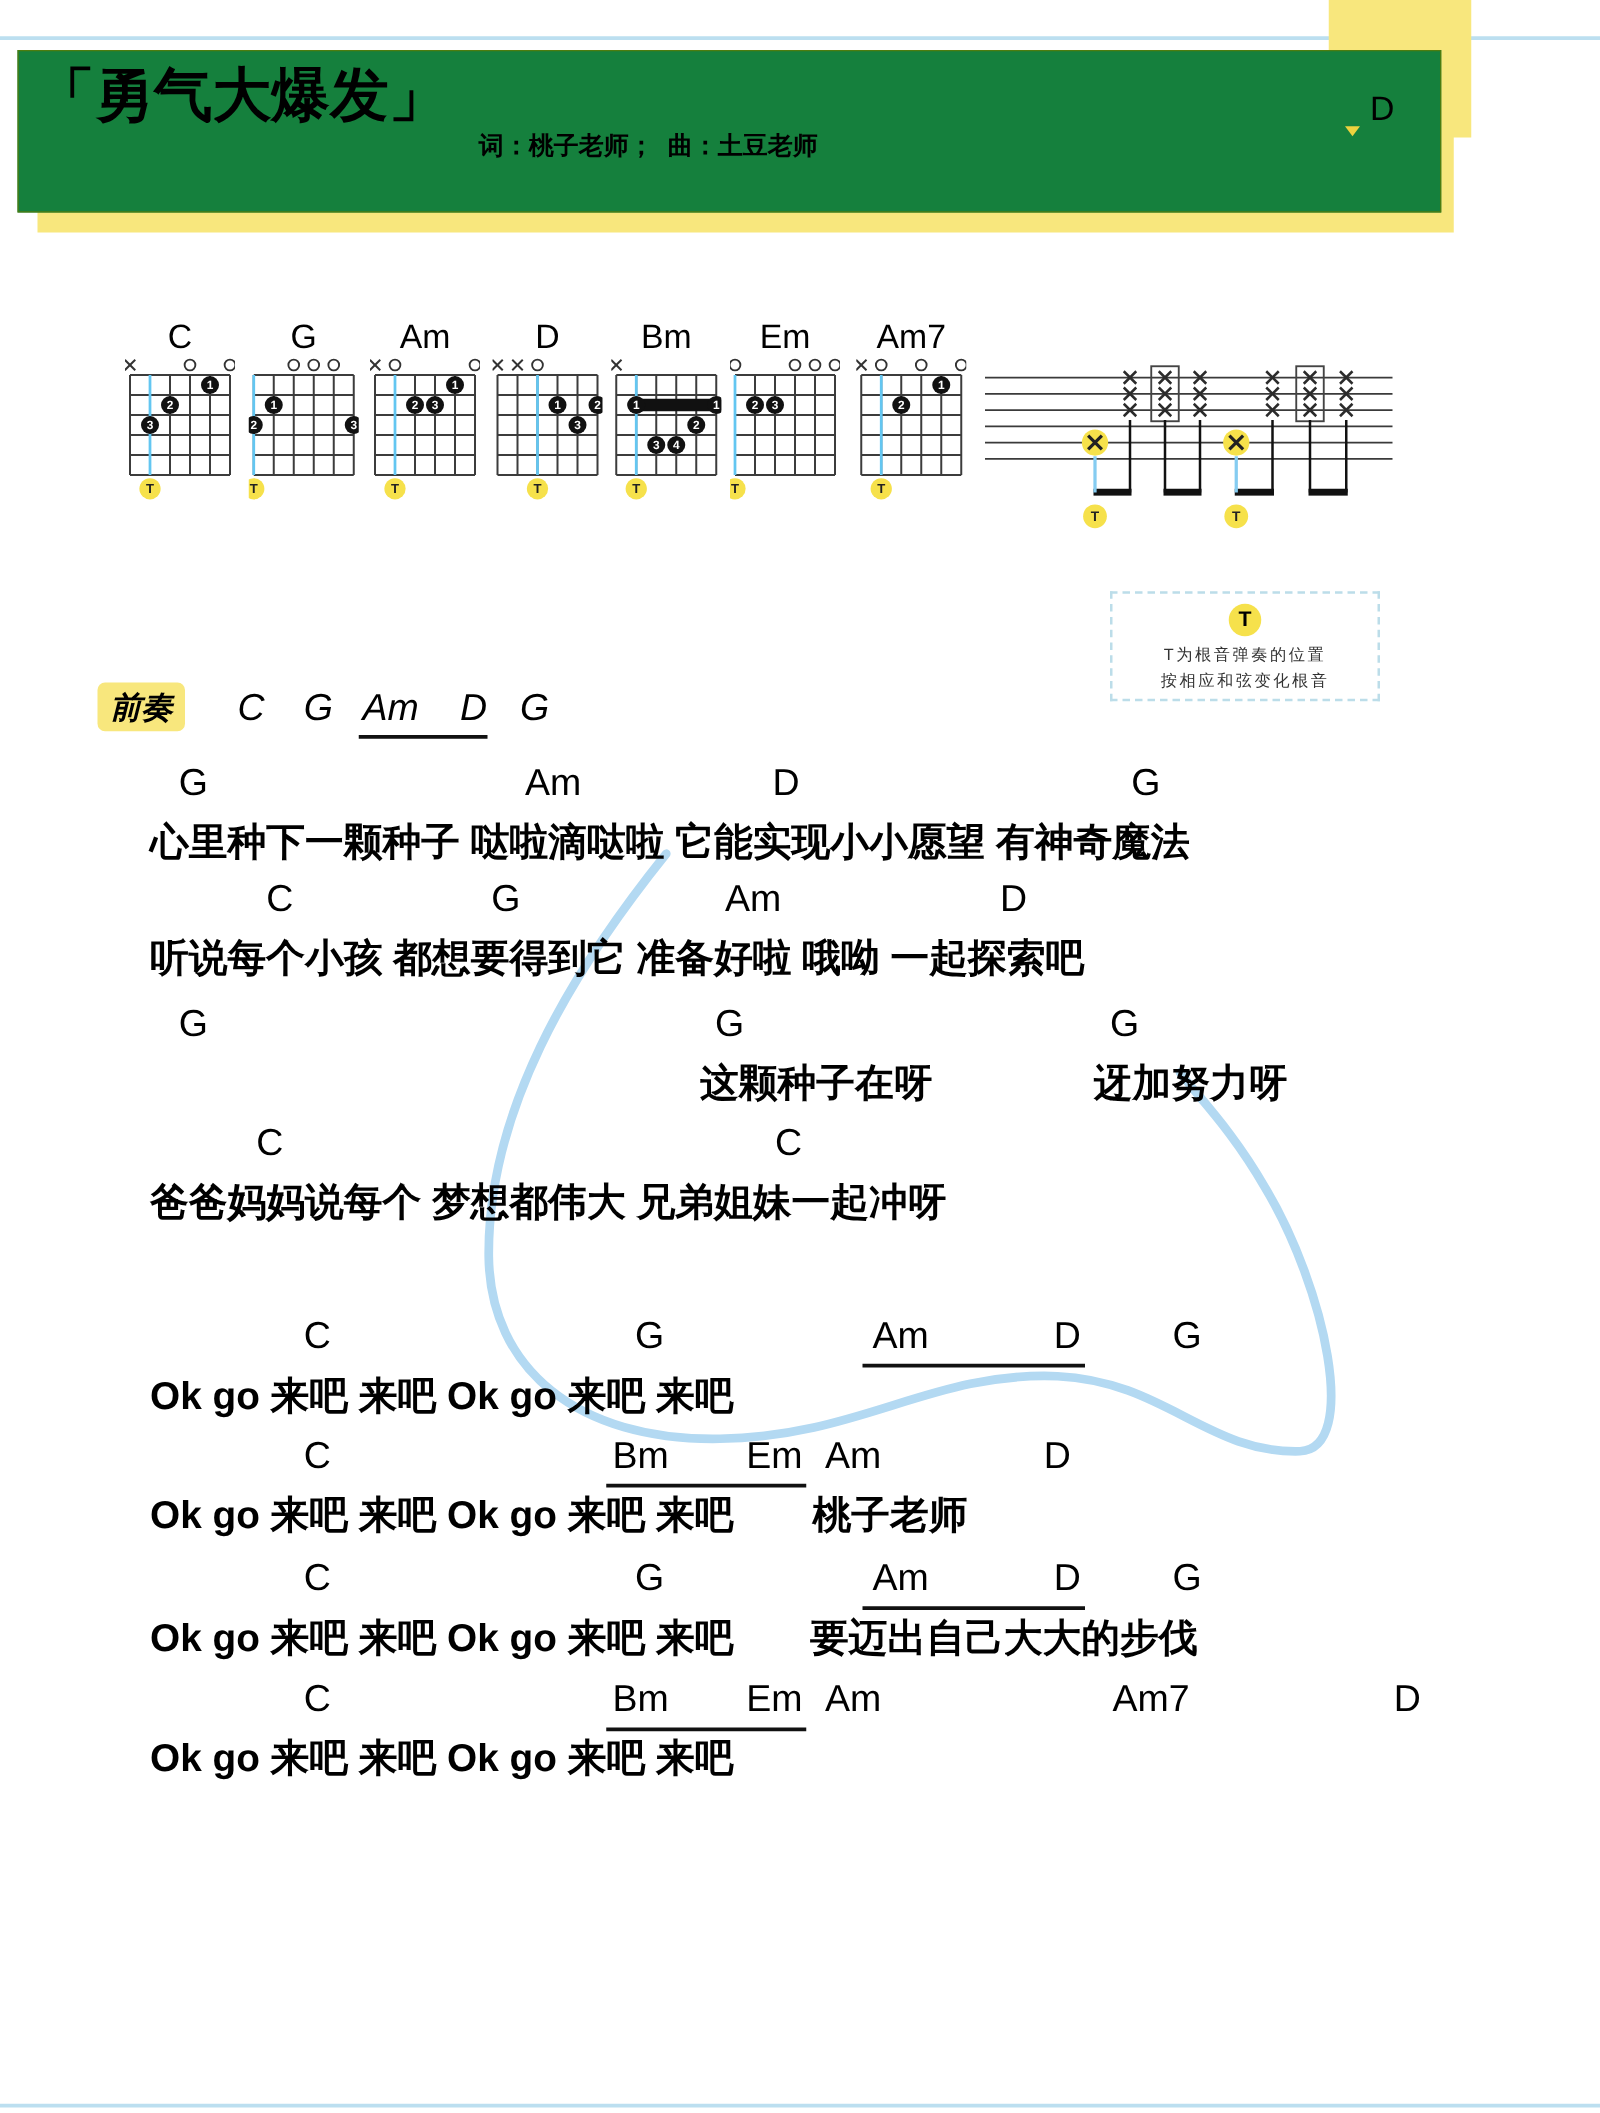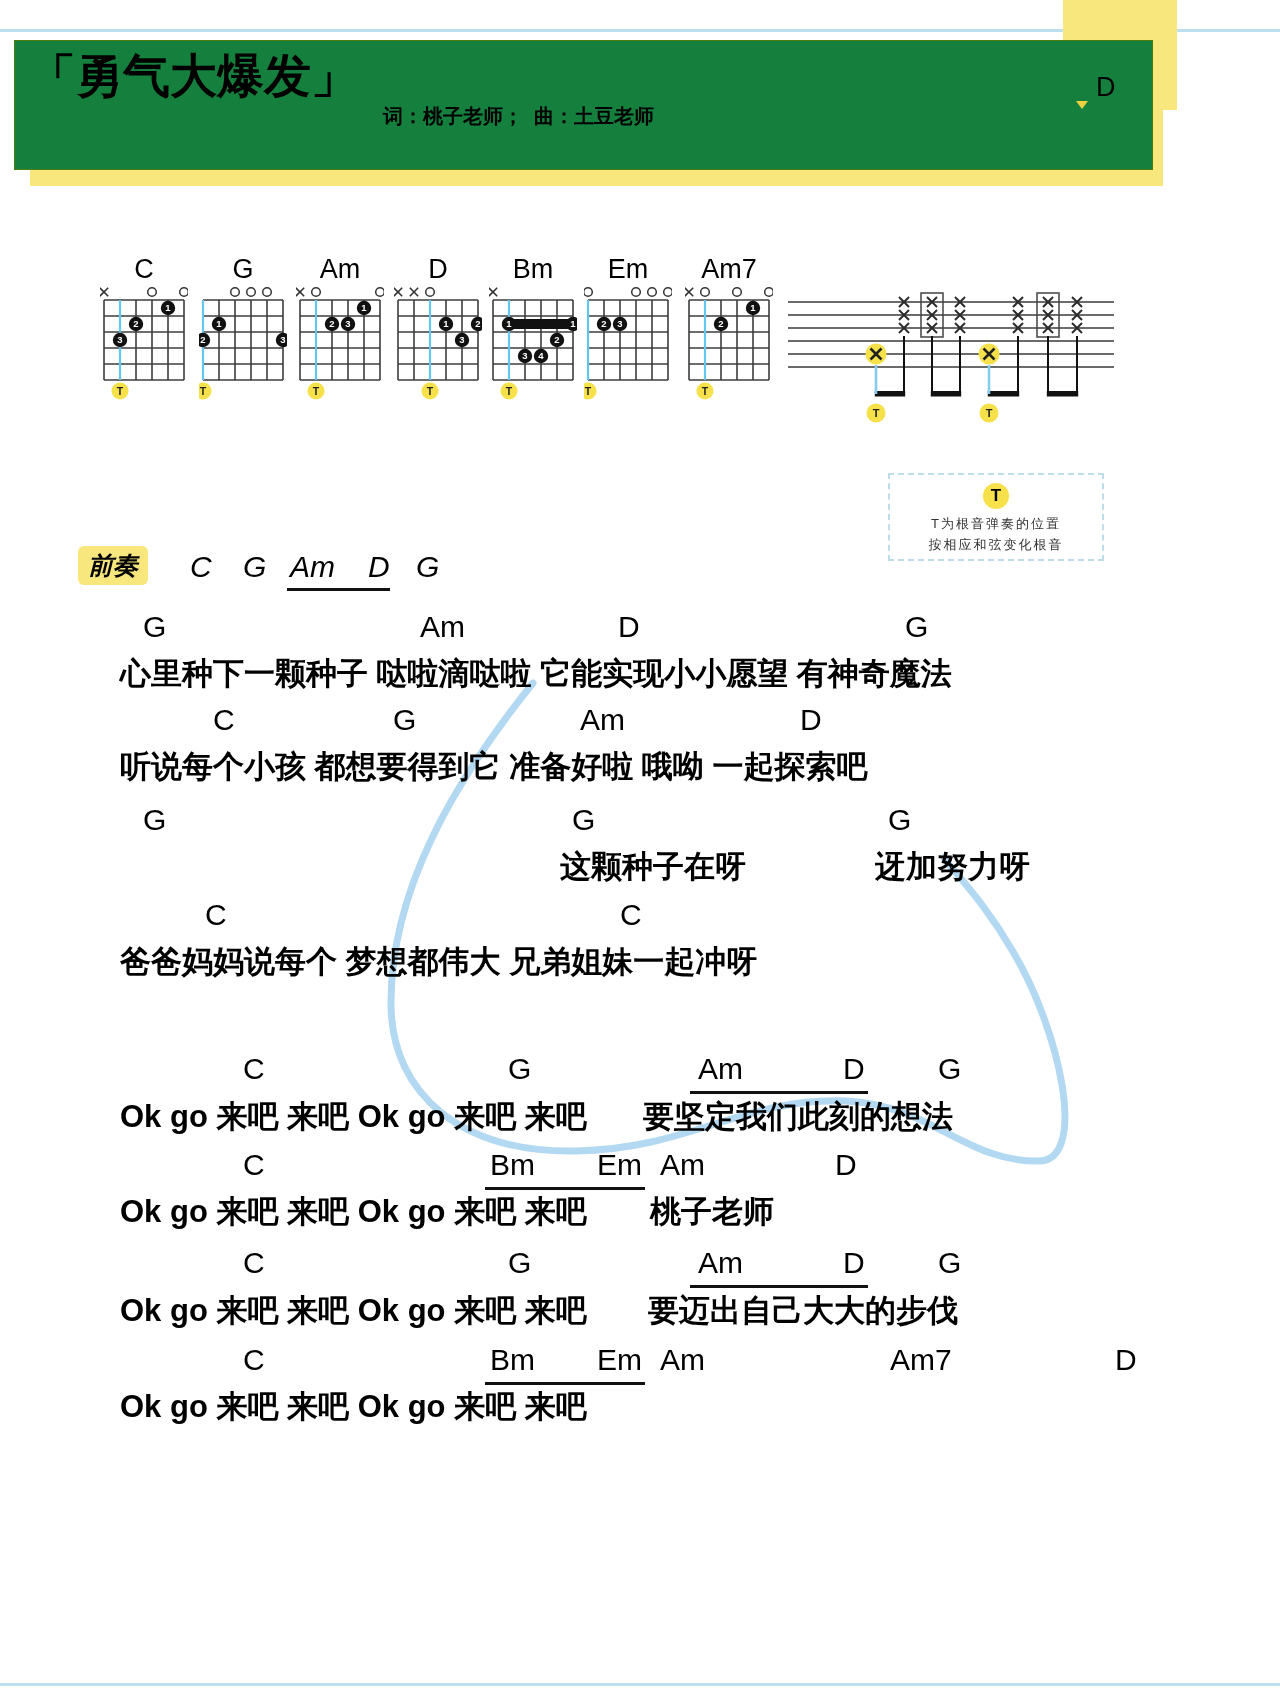--- a/index.html
+++ b/index.html
@@ -373,21 +373,20 @@
       <div class="chord-line" style="top: 1052px;">
         <span class="schord" style="left: 243px;">C</span>
         <span class="schord" style="left: 508px;">G</span>
         <span class="schord" style="left: 698px;">Am</span>
         <span class="schord" style="left: 843px;">D</span>
         <span class="schord" style="left: 938px;">G</span>
         <div class="sunder" style="left: 690px; width: 178px;"></div>
       </div>
       <div class="lyric-line" style="top: 1096px;">
         <span class="slyric" style="left: 120px;">Ok go 来吧 来吧 Ok go 来吧 来吧</span>
-        <span class="slyric" style="left: 643px;">要坚定我们此刻的想法</span>
       </div>
       <div class="chord-line" style="top: 1148px;">
         <span class="schord" style="left: 243px;">C</span>
         <span class="schord" style="left: 490px;">Bm</span>
         <span class="schord" style="left: 597px;">Em</span>
         <span class="schord" style="left: 660px;">Am</span>
         <span class="schord" style="left: 835px;">D</span>
         <div class="sunder" style="left: 485px; width: 160px;"></div>
       </div>
       <div class="lyric-line" style="top: 1191px;">

